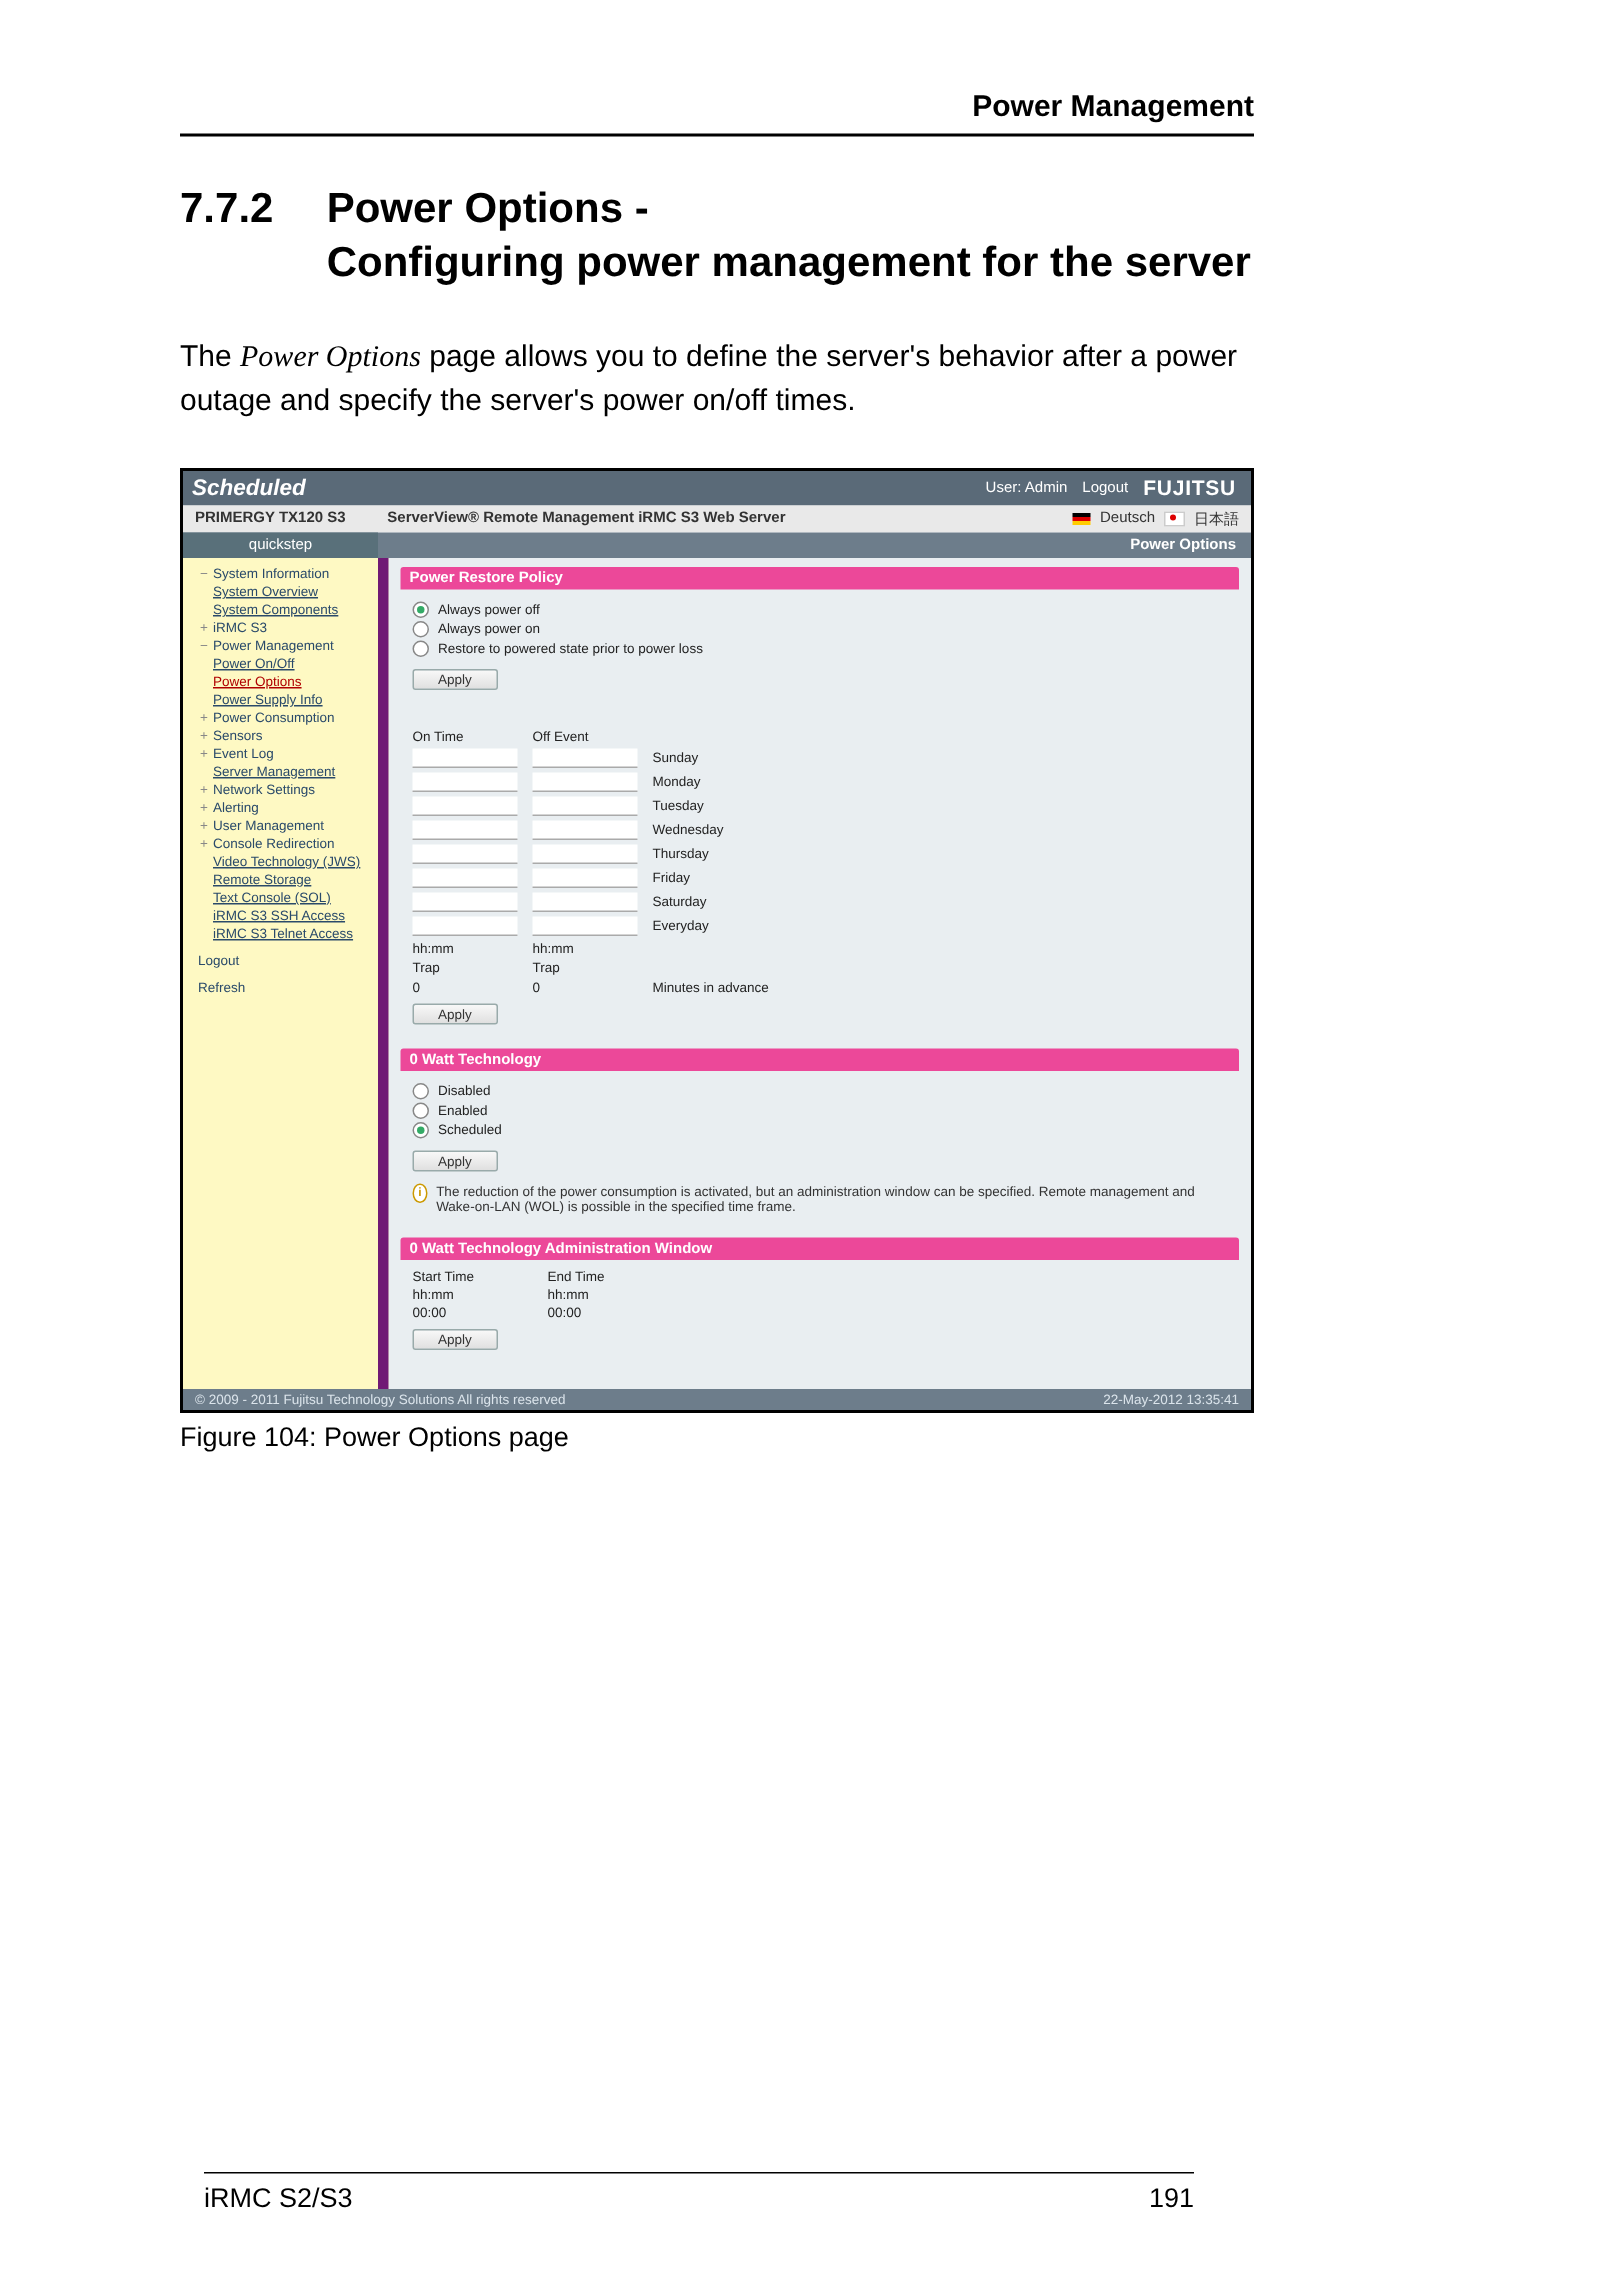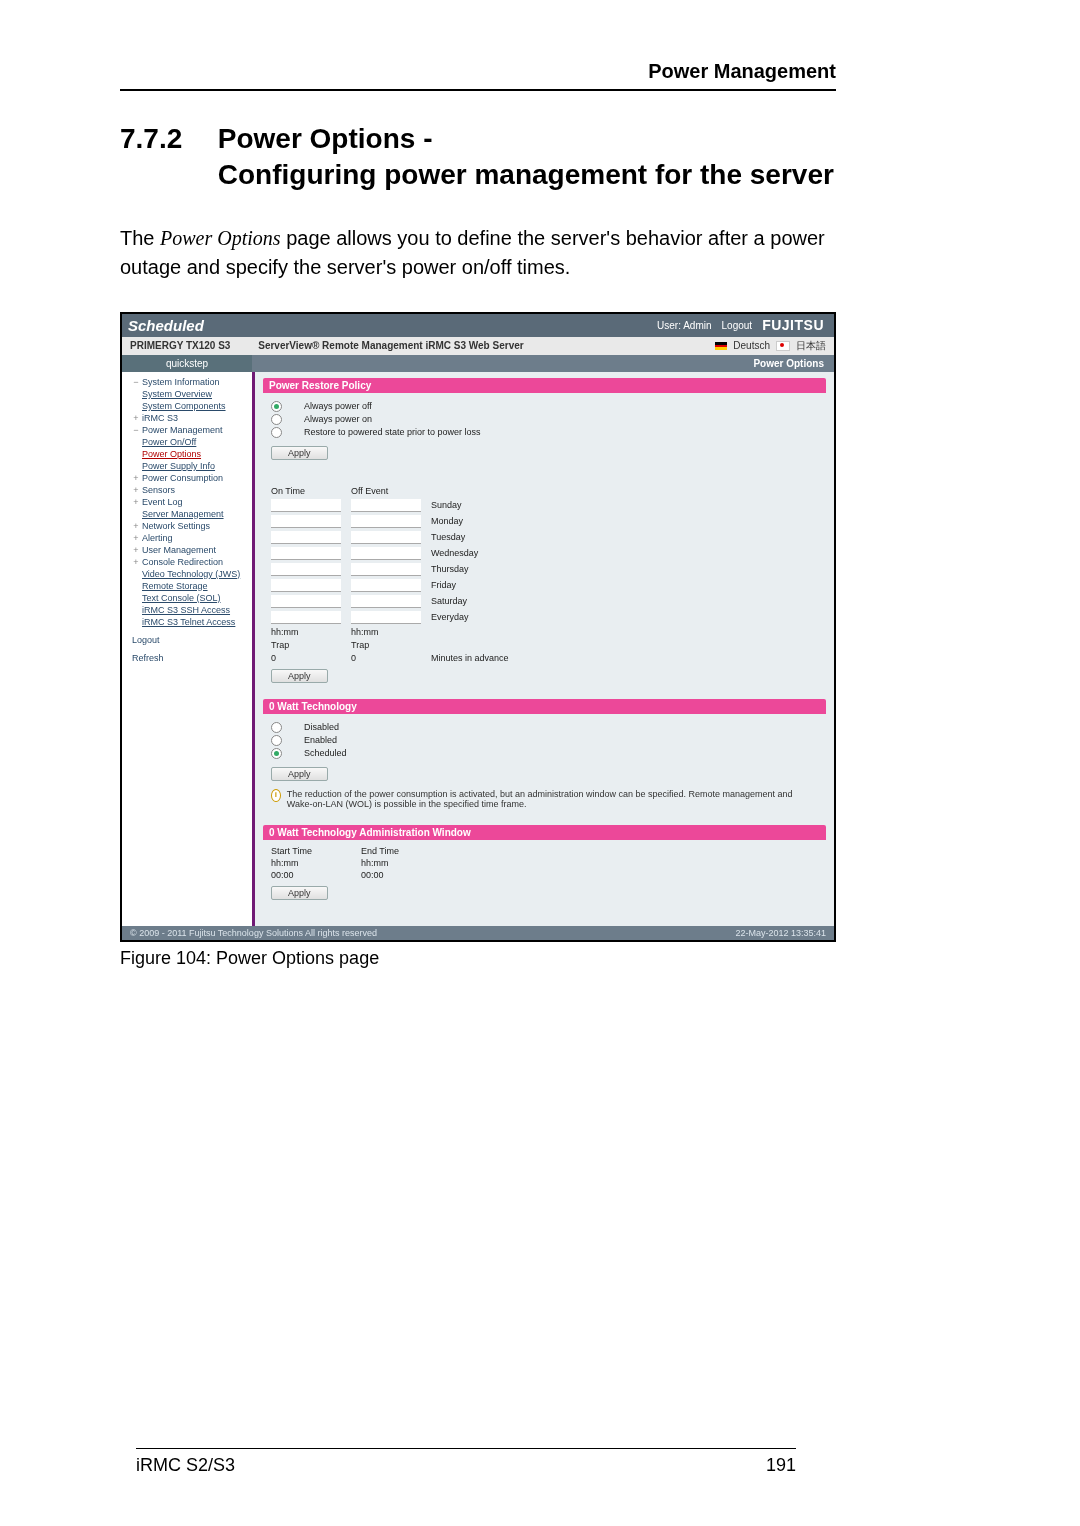--- a/index.html
+++ b/index.html
@@ -126,25 +126,25 @@
     text-align: right;
     padding: 3px 10px;
     font-weight: bold;
   }
   .ss-body {
     display: flex;
     background: #e9eef1;
   }
   .ss-sidebar {
     width: 130px;
-    background: #ffffff;
+    background: #fef9c3;
     padding: 4px 0 10px 0;
     font-size: 9px;
     color: #2a4a6a;
-    border-right: 3px solid #701a75;
+    border-right: 7px solid #701a75;
   }
   .nav-item {
     padding: 1px 4px 1px 10px;
     white-space: nowrap;
     cursor: pointer;
   }
   .nav-item.child { padding-left: 20px; color:#2a4a6a;text-decoration:underline;}
   .nav-item.active { color: #b00000; }
   .nav-sep { height: 6px; }
   .nav-item .tree {
@@ -167,21 +167,21 @@
     border-radius: 2px 2px 0 0;
   }
   .panel-body {
     padding: 6px 8px;
     font-size: 9px;
     color: #222;
   }
   .radio-row {
     display: flex;
     align-items: center;
-    gap: 22px;
+    gap: 6px;
     margin: 2px 0;
   }
   .radio {
     width: 9px; height: 9px; border-radius: 50%; border:1px solid #888; background:#fff; display:inline-block;
   }
   .radio.sel::after{content:"";display:block;width:5px;height:5px;background:#3a6;margin:2px;border-radius:50%;}
   .btn {
     border: 1px solid #9aa;
     background: linear-gradient(#f8f8f8,#e0e0e0);
     padding: 1px 16px;

